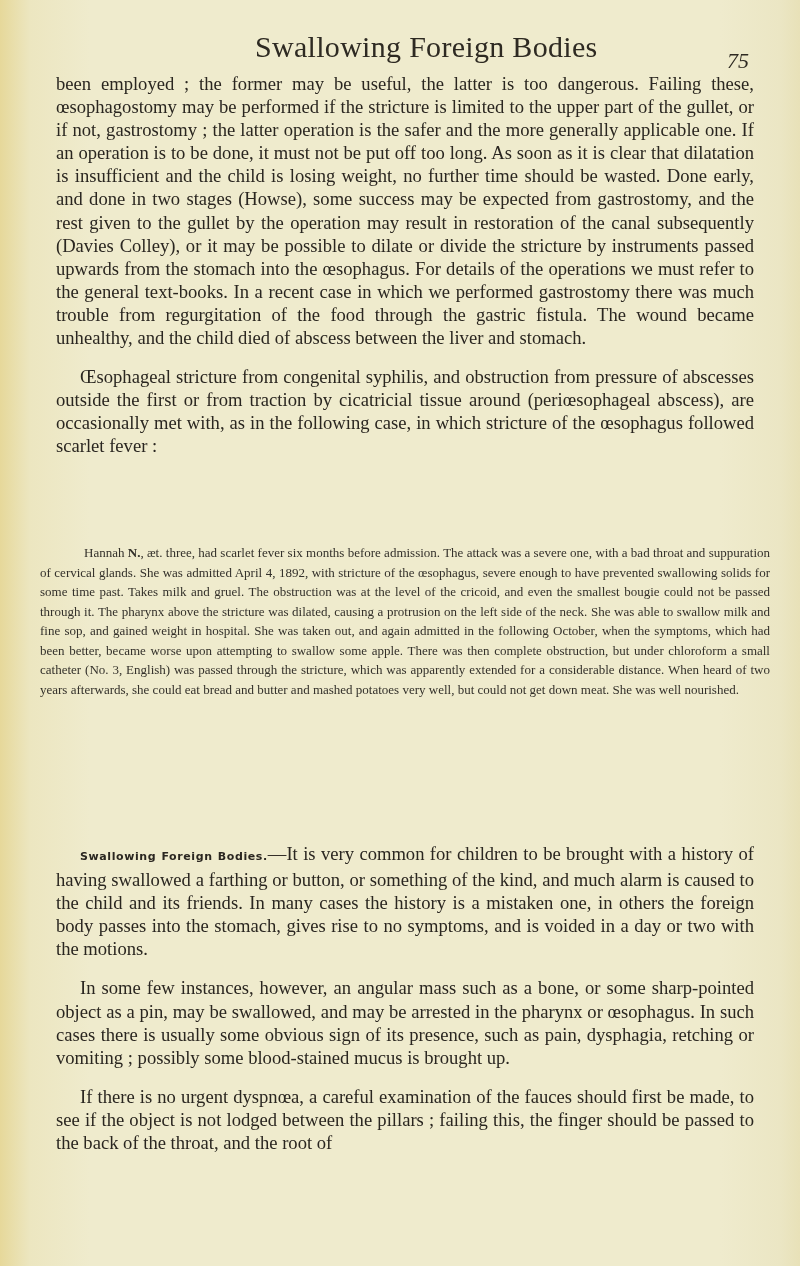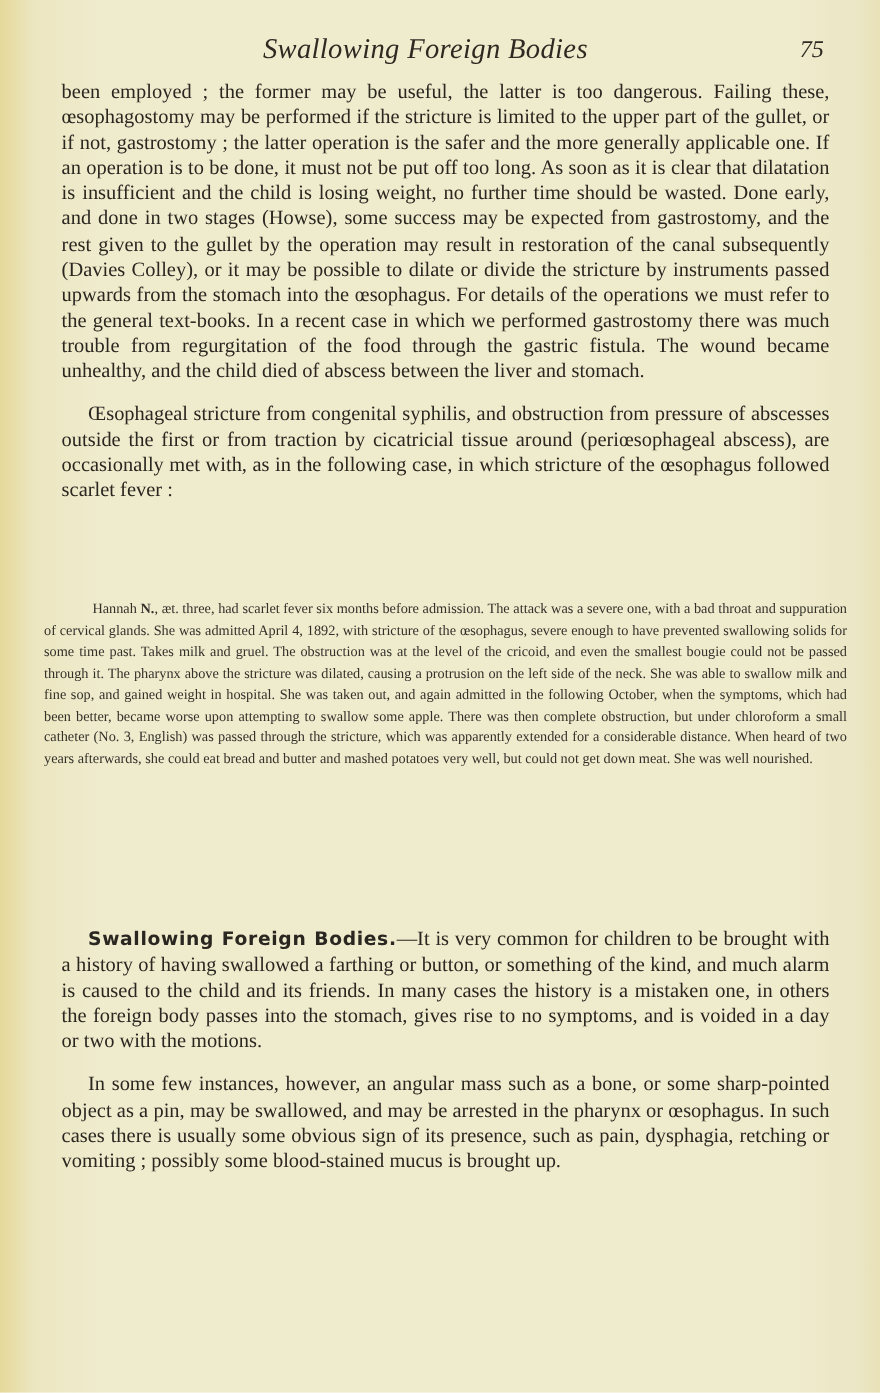--- a/index.html
+++ b/index.html
@@ -9,44 +9,44 @@
     background: linear-gradient(90deg, #e6d89a 0px, #ece6c0 30px, #efebcd 90px, #efebcd 720px, #ebe6c4 780px, #e8e1b8 800px);
     font-family: "Liberation Serif", "DejaVu Serif", serif;
     color: #2a2620;
     position: relative;
   }
   .page { position: absolute; left: 40px; top: 0; width: 730px; }
   .running-head {
     position: absolute; top: 30px; left: 0; width: 730px; height: 30px;
   }
   .running-title {
-    position: absolute; left: 199px; top: 0;
-    font-style: italic; font-size: 26px; letter-spacing: 0.3px; color: #2e2a22;
+    position: absolute; left: 215px; top: 0;
+    font-size: 30px; letter-spacing: 0.3px; color: #2e2a22;
   }
   .page-number {
-    position: absolute; left: 687px; top: 2px;
+    position: absolute; left: 687px; top: 18px;
     font-style: italic; font-size: 22px; color: #2e2a22;
   }
   .body-text {
     position: absolute; left: 0; width: 730px;
     font-size: 18.6px; line-height: 23.1px; text-align: justify;
     color: #2a2620;
   }
   .body-text p { margin: 16px; text-indent: 24px; }
   .body-text p.noindent { text-indent: 0; }
   .block-a { top: 56px; }
   .case-note {
     position: absolute; left: 0; top: 543px; width: 730px;
     font-size: 13px; line-height: 19.5px; text-align: justify; color: #33302a; font-family: Liberation Serif, serif;
   }
   .case-note p { margin: 0; text-indent: 44px; }
   .block-b { top: 826px; }
   .section-heading {
     font-family: "DejaVu Sans", "Liberation Sans", sans-serif;
-    font-weight: bold; font-size: 17px; letter-spacing: 0.6px;
+    font-weight: bold; font-size: 11px; letter-spacing: 0.6px;
   }
   .bold-n { font-weight: bold; }
 </style>
 </head>
 <body>
 
 <div class="page">
 
   <div class="running-head">
     <span class="running-title">Swallowing Foreign Bodies</span>
@@ -58,15 +58,16 @@
     <p>Œsophageal stricture from congenital syphilis, and obstruction from pressure of abscesses outside the first or from traction by cicatricial tissue around (periœsophageal abscess), are occasionally met with, as in the following case, in which stricture of the œsophagus followed scarlet fever :</p>
   </div>
 
   <div class="case-note">
     <p><span>Hannah</span> <span class="bold-n">N.</span><span>, æt. three, had scarlet fever six months before admission. The attack was a severe one, with a bad throat and suppuration of cervical glands. She was admitted April 4, 1892, with stricture of the œsophagus, severe enough to have prevented swallowing solids for some time past. Takes milk and gruel. The obstruction was at the level of the cricoid, and even the smallest bougie could not be passed through it. The pharynx above the stricture was dilated, causing a protrusion on the left side of the neck. She was able to swallow milk and fine sop, and gained weight in hospital. She was taken out, and again admitted in the following October, when the symptoms, which had been better, became worse upon attempting to swallow some apple. There was then complete obstruction, but under chloroform a small catheter (No. 3, English) was passed through the stricture, which was apparently extended for a considerable distance. When heard of two years afterwards, she could eat bread and butter and mashed potatoes very well, but could not get down meat. She was well nourished.</span></p>
   </div>
 
   <div class="body-text block-b">
     <p><span class="section-heading">Swallowing Foreign Bodies.</span><span>—It is very common for children to be brought with a history of having swallowed a farthing or button, or something of the kind, and much alarm is caused to the child and its friends. In many cases the history is a mistaken one, in others the foreign body passes into the stomach, gives rise to no symptoms, and is voided in a day or two with the motions.</span></p>
     <p>In some few instances, however, an angular mass such as a bone, or some sharp-pointed object as a pin, may be swallowed, and may be arrested in the pharynx or œsophagus. In such cases there is usually some obvious sign of its presence, such as pain, dysphagia, retching or vomiting ; possibly some blood-stained mucus is brought up.</p>
+    <p>If there is no urgent dyspnœa, a careful examination of the fauces should first be made, to see if the object is not lodged between the pillars ; failing this, the finger should be passed to the back of the throat, and the root of</p>
   </div>
 
 </div>
 
 </body></html>

